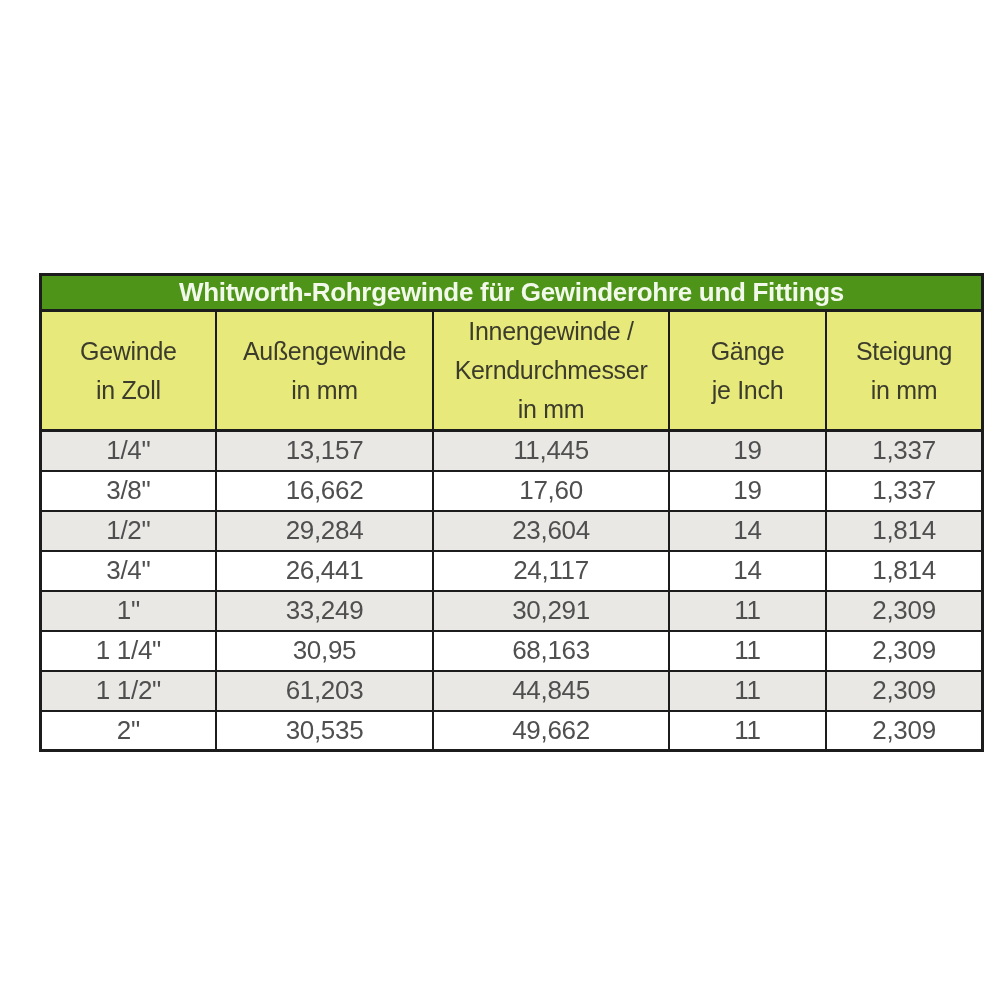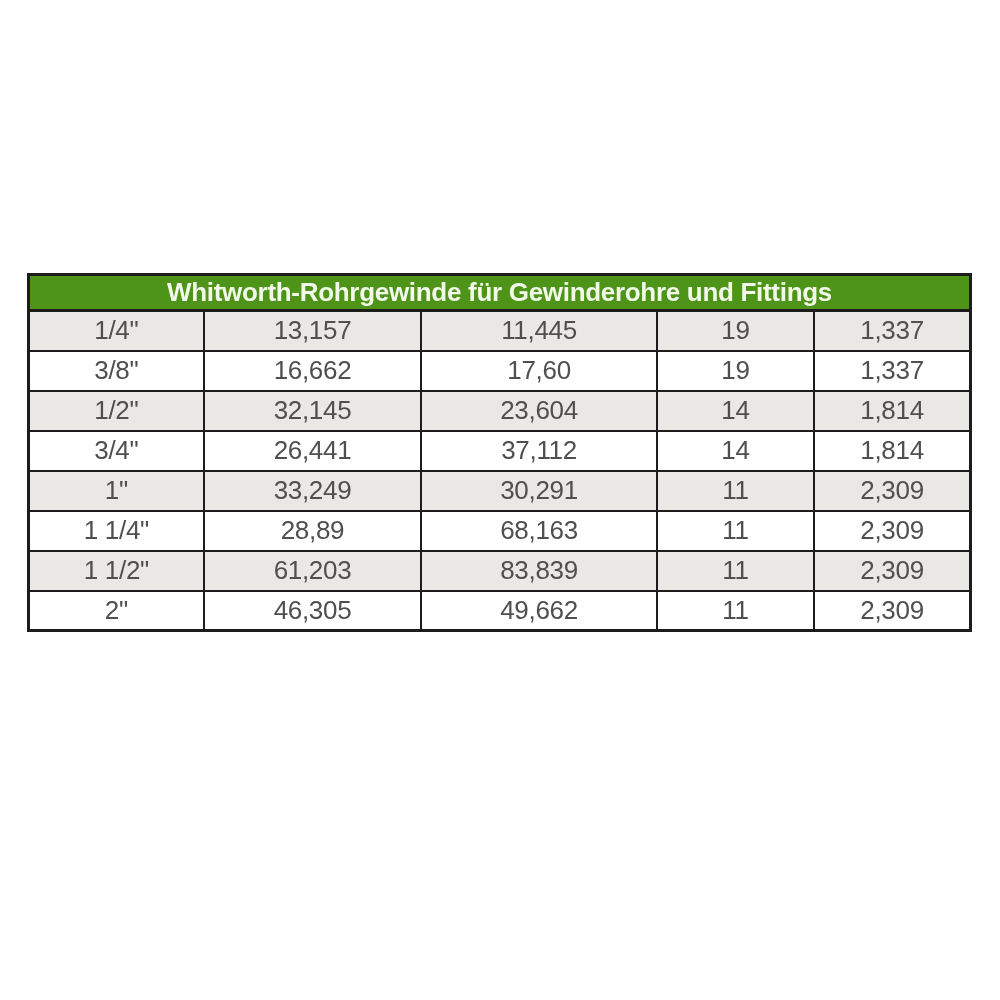--- a/index.html
+++ b/index.html
@@ -20,21 +20,21 @@
     font-family: "Liberation Sans", sans-serif;
   }
   .canvas {
     position: relative;
     width: 1000px; height: 1000px;
     background: var(--page_bg);
     overflow: hidden;
   }
   table.thread-table {
     position: absolute;
-    left: 27px; top: 273px;
+    left: 39px; top: 273px;
     width: 945px;
     border-collapse: collapse;
     table-layout: fixed;
     border: 3px solid var(--border);
   }
   table.thread-table th,
   table.thread-table td {
     border: 2px solid var(--border);
     text-align: center;
     vertical-align: middle;
@@ -83,73 +83,86 @@
       <col class="col-1">
         <col class="col-2">
         <col class="col-3">
         <col class="col-4">
         <col class="col-5">
     </colgroup>
     <thead>
       <tr class="title-row">
         <th colspan="5">Whitworth-Rohrgewinde für Gewinderohre und Fittings</th>
       </tr>
+      <tr class="header-row" id="header-row">
+          <th>Gewinde
+in Zoll</th>
+          <th>Außengewinde
+in mm</th>
+          <th>Innengewinde /
+Kerndurchmesser
+in mm</th>
+          <th>Gänge
+je Inch</th>
+          <th>Steigung
+in mm</th>
+        </tr>
     </thead>
     <tbody id="table-body">
         <tr>
           <td>1/4"</td>
           <td>13,157</td>
           <td>11,445</td>
           <td>19</td>
           <td>1,337</td>
         </tr>
         <tr>
           <td>3/8"</td>
           <td>16,662</td>
           <td>17,60</td>
           <td>19</td>
           <td>1,337</td>
         </tr>
         <tr>
           <td>1/2"</td>
-          <td>32,145</td>
+          <td>29,284</td>
           <td>23,604</td>
           <td>14</td>
           <td>1,814</td>
         </tr>
         <tr>
           <td>3/4"</td>
           <td>26,441</td>
-          <td>37,112</td>
+          <td>24,117</td>
           <td>14</td>
           <td>1,814</td>
         </tr>
         <tr>
           <td>1"</td>
           <td>33,249</td>
           <td>30,291</td>
           <td>11</td>
           <td>2,309</td>
         </tr>
         <tr>
           <td>1 1/4"</td>
-          <td>28,89</td>
+          <td>30,95</td>
           <td>68,163</td>
           <td>11</td>
           <td>2,309</td>
         </tr>
         <tr>
           <td>1 1/2"</td>
           <td>61,203</td>
-          <td>83,839</td>
+          <td>44,845</td>
           <td>11</td>
           <td>2,309</td>
         </tr>
         <tr>
           <td>2"</td>
-          <td>46,305</td>
+          <td>30,535</td>
           <td>49,662</td>
           <td>11</td>
           <td>2,309</td>
         </tr>
       </tbody>
   </table>
 </div>
 
 </body></html>

